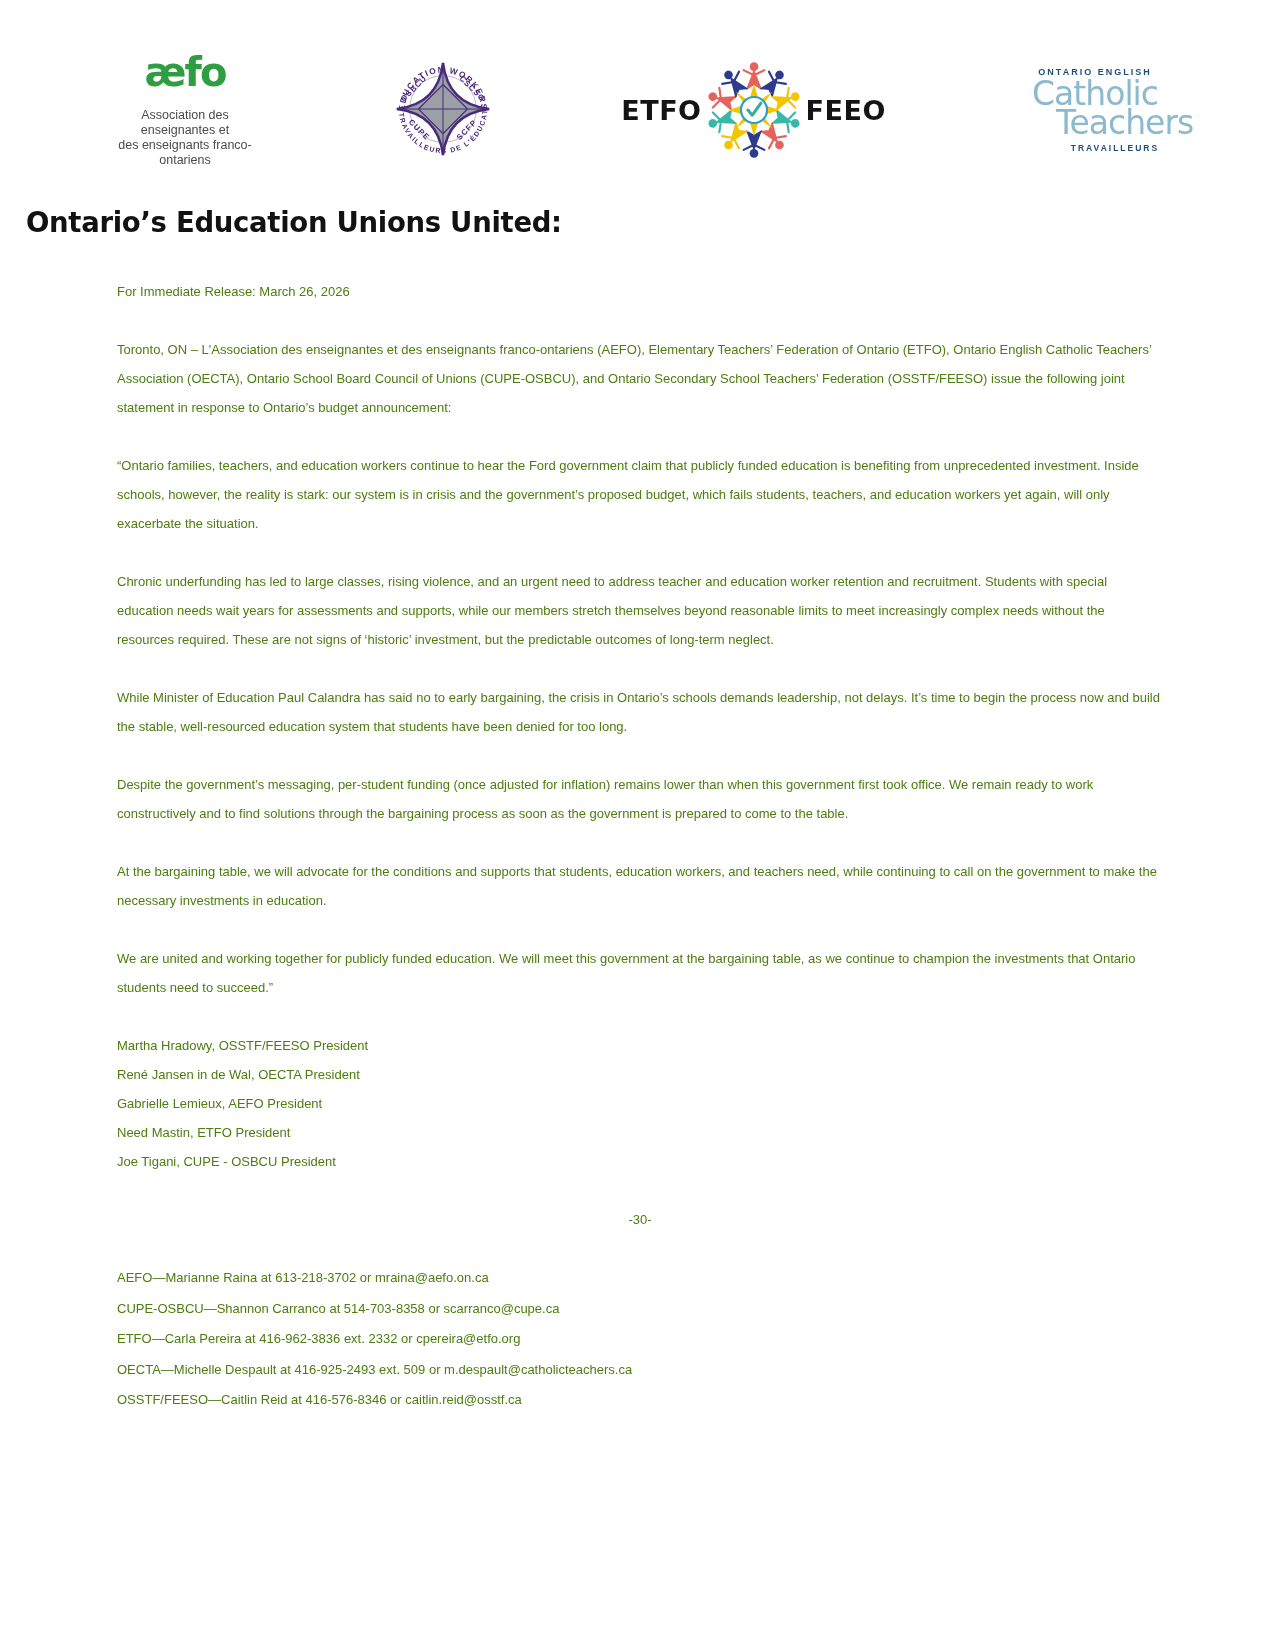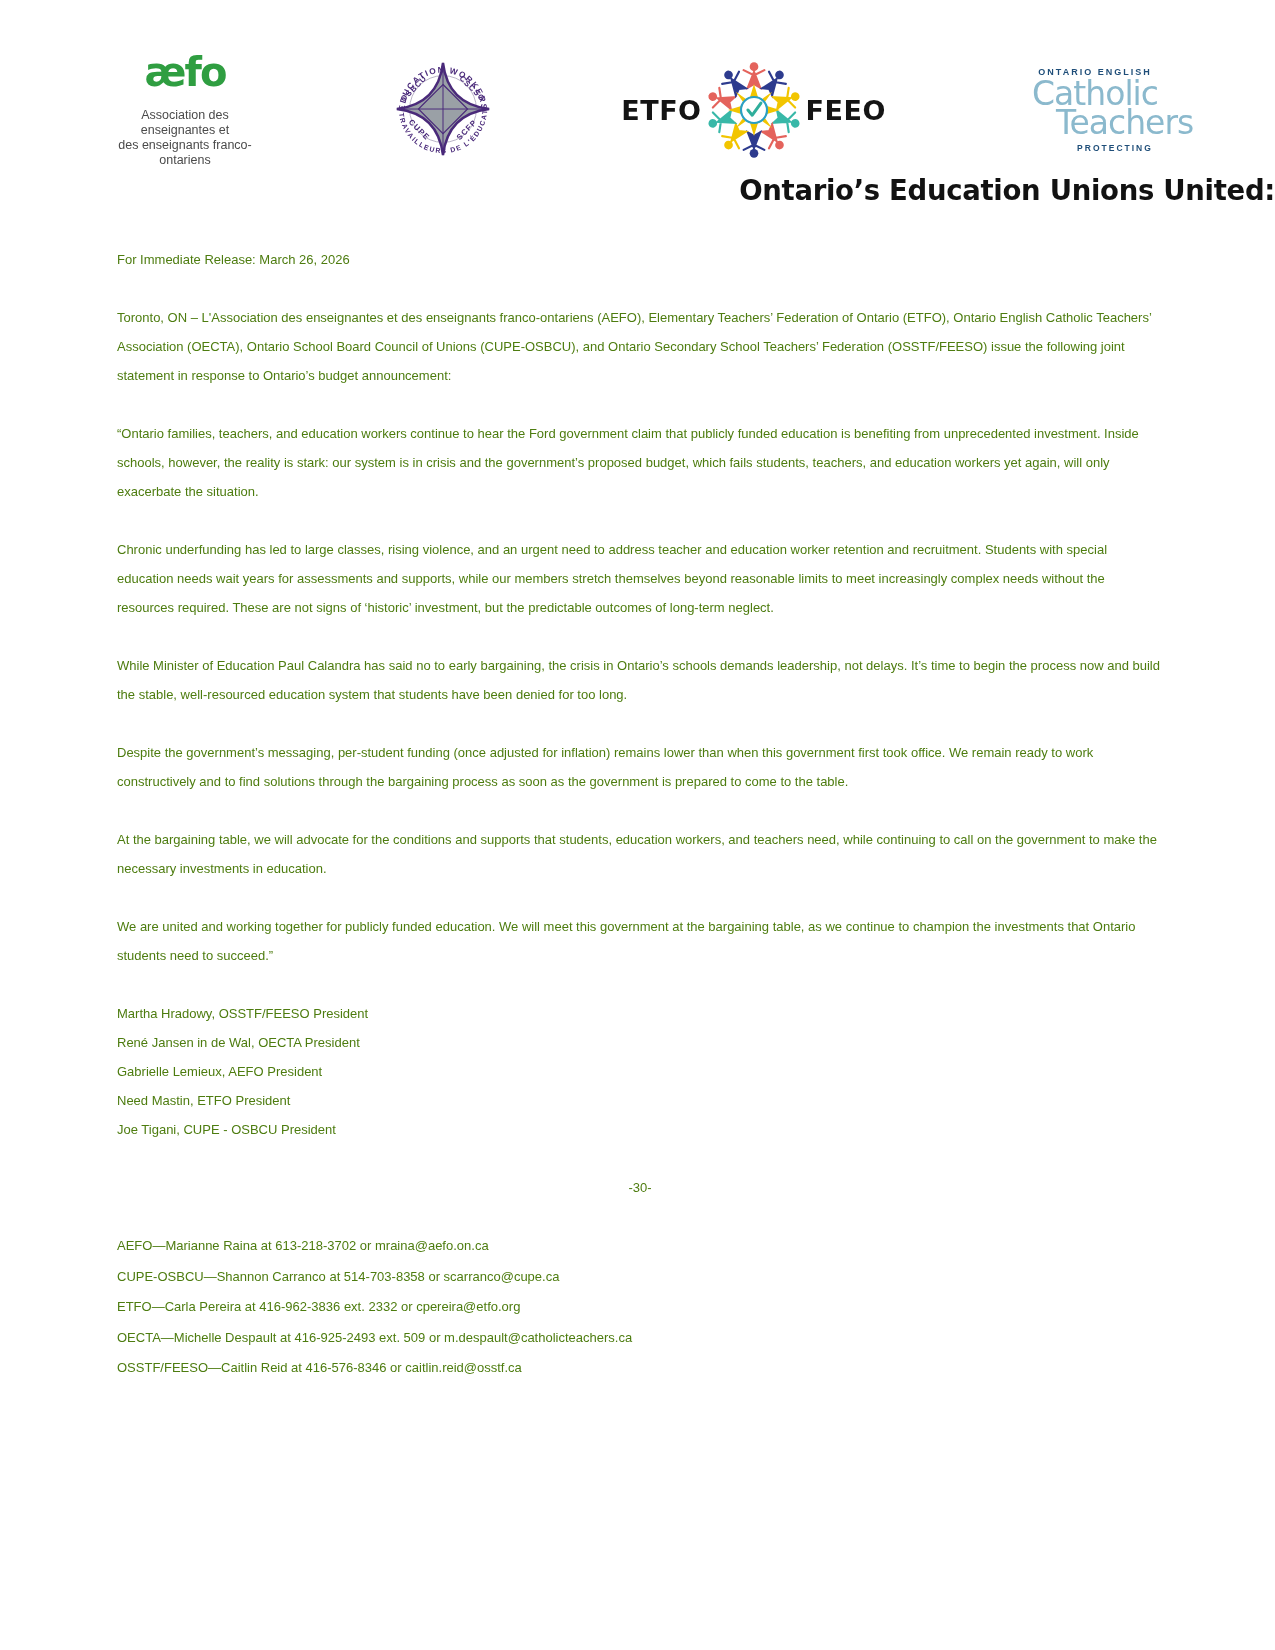--- a/index.html
+++ b/index.html
@@ -49,24 +49,25 @@
   .osstf-textblock { display: flex; flex-direction: column; }
   .osstf-name {
     font-size: 27px; color: #1c3e70; letter-spacing: 0.5px;
     font-family: "Liberation Serif", serif;
   }
   .osstf-name .slash { color: #f2a900; }
   .osstf-tag { font-size: 7.5px; color: #1c3e70; letter-spacing: 0.8px; margin-top: 5px; font-weight: bold; }
 
   
   .title {
-    text-align: right;
+    margin-top: 32px; text-align: left;
     font-family: "DejaVu Sans", sans-serif;
     font-weight: bold; font-size: 27.5px; line-height: 45px; color: #121212;
     letter-spacing: -0.3px;
+    padding-left: 26px;
   }
 
   
   .content {
     width: 1046px; margin: 32px auto 0 117px;
     font-size: 13px; line-height: 29px; color: #4d7c0f;
   }
   .content p { margin: 0 0 29px 0; }
   .release { margin-bottom: 29px; }
   .sig-line { line-height: 29px; }
@@ -164,21 +165,21 @@
         <circle cx="60" cy="60" r="15" fill="#ffffff" stroke="#2a9fc4" stroke-width="2.5"></circle>
         <path d="M53,60 L58,66 L68,52" fill="none" stroke="#2fae9b" stroke-width="3.5" stroke-linecap="round" stroke-linejoin="round"></path>
       </svg>
       <span class="etfo-label">FEEO</span>
     </div>
 
     <div class="logo-oecta">
       <div class="oecta-top">ONTARIO ENGLISH</div>
       <div class="oecta-main">Catholic</div>
       <div class="oecta-main l2">Teachers</div>
-      <div class="oecta-bottom">PROTECTING</div>
+      <div class="oecta-bottom">TRAVAILLEURS</div>
     </div>
 
 
   </header>
 
   <h1 class="title">
     <span style="display:block">Ontario’s Education Unions United:</span>
   </h1>
 
   <main class="content">

